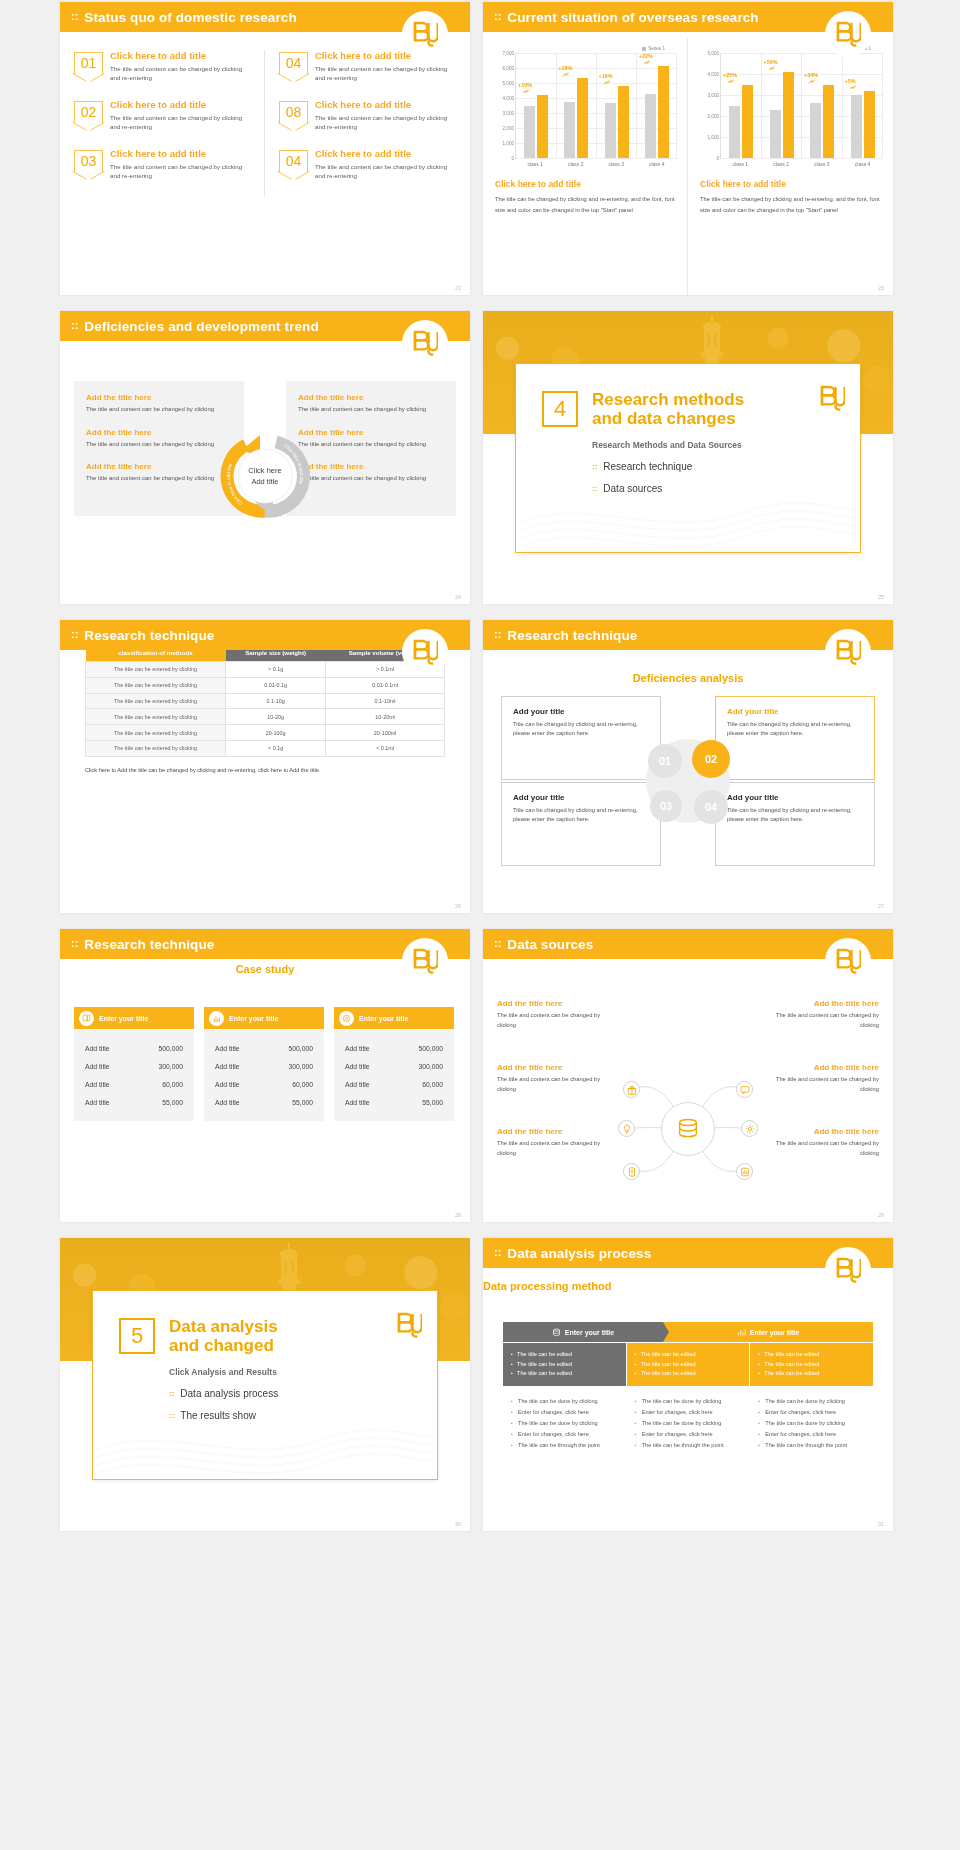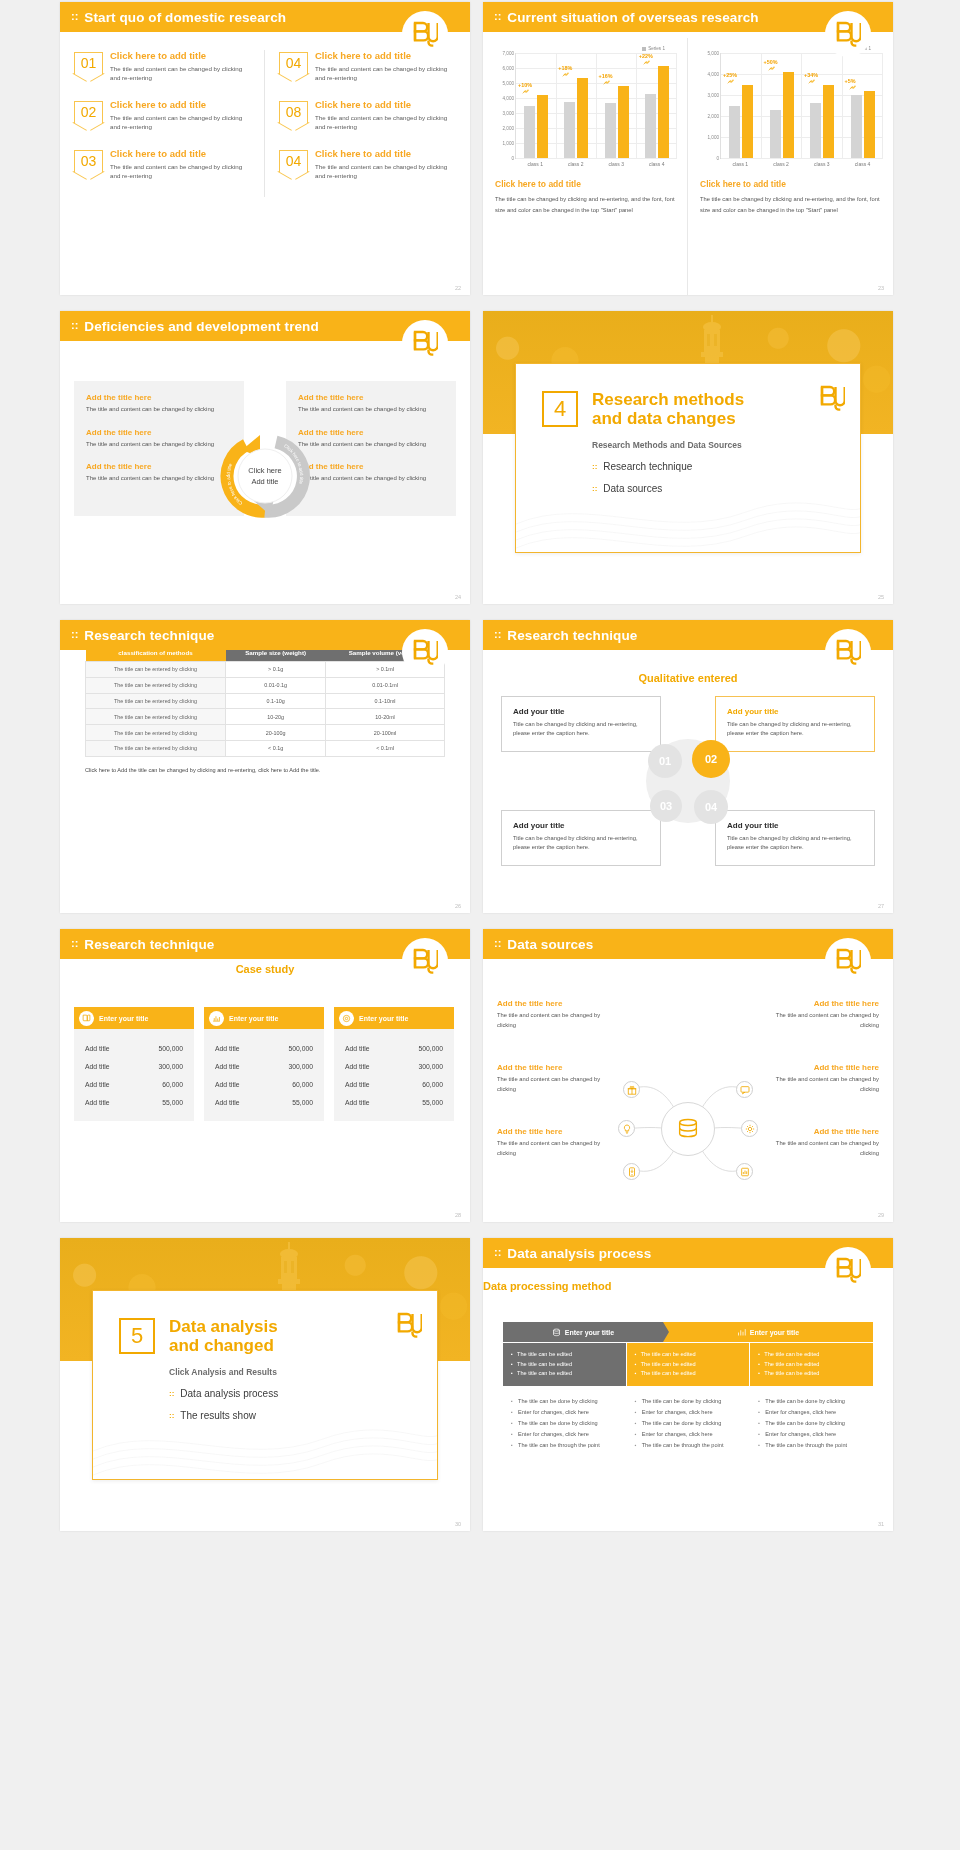--- a/index.html
+++ b/index.html
@@ -177,21 +177,21 @@
   table.q td {
     font-size:5.4px; color:#595959; text-align:center; padding:4.4px 2px;
     border:0.6px solid #e2e2e2;
   }
   table.q td.c0 { background:#f7f7f7; color:#666; }
   .q-note { width:360px; margin:10px auto 0; font-size:5.6px; color:#4a4a4a; }
 
   
   .ql-wrap { position:absolute; top:76px; left:18px; width:374px; height:170px; }
   .qcard {
-    position:absolute; width:160px; height:56px; padding:10px 11px;
+    position:absolute; width:160px; height:84px; padding:10px 11px;
     border:1px solid #cfcfcf; background:#fff;
   }
   .qcard.acc { border-color:#F6C152; }
   .qcard .qh { font-size:8px; font-weight:700; color:#2d2d2d; margin-bottom:4px; }
   .qcard.acc .qh { color:#F2A900; }
   .qcard .qp { font-size:5.8px; color:#555; line-height:9px; }
   .q-tl { left:0; top:0; }
   .q-tr { right:0; top:0; }
   .q-bl { left:0; bottom:0; }
   .q-br { right:0; bottom:0; }
@@ -279,21 +279,21 @@
   .blist li::before { content:"▪"; position:absolute; left:0; color:#9a9a9a; font-size:5px;}
 </style>
 </head>
 <body>
 
 <div class="grid">
 
   <div class="slide">
     <div class="hdr">
       <span class="dots">::</span>
-      <span class="ttl">Start quo of domestic research</span>
+      <span class="ttl">Status quo of domestic research</span>
     </div>
     <div class="bu">
       <svg viewBox="0 0 26 28">
           <g fill="none" stroke="#F2A900" stroke-width="2.4">
         <path d="M3 3h8a4.2 4.2 0 010 8.4H3z"></path>
             <path d="M3 11.4h8.6a4.5 4.5 0 010 9H3z"></path>
         <path d="M3 3v17.4"></path>
             <path d="M16.5 3v13.6a4.6 4.6 0 009.2 0V3"></path>
         <path d="M16.5 20.6v1.6a3.4 3.4 0 003.4 3.4h1.4"></path>
           </g>
@@ -742,21 +742,21 @@
           <g fill="none" stroke="#F2A900" stroke-width="2.4">
         <path d="M3 3h8a4.2 4.2 0 010 8.4H3z"></path>
             <path d="M3 11.4h8.6a4.5 4.5 0 010 9H3z"></path>
         <path d="M3 3v17.4"></path>
             <path d="M16.5 3v13.6a4.6 4.6 0 009.2 0V3"></path>
         <path d="M16.5 20.6v1.6a3.4 3.4 0 003.4 3.4h1.4"></path>
           </g>
         </svg>
     </div>
     <div style="margin-top:52px;">
-      <div class="ctr-h">Qualitative entered</div>
+      <div class="ctr-h">Deficiencies analysis</div>
     </div>
     <div class="ql-wrap">
       <div class="qcard q-tl">
         <div class="qh">Add your title</div>
         <div class="qp">Title can be changed by clicking and re-entering, please enter the caption here.</div>
       </div>
       <div class="qcard q-tr acc">
         <div class="qh">Add your title</div>
         <div class="qp">Title can be changed by clicking and re-entering, please enter the caption here.</div>
       </div>

